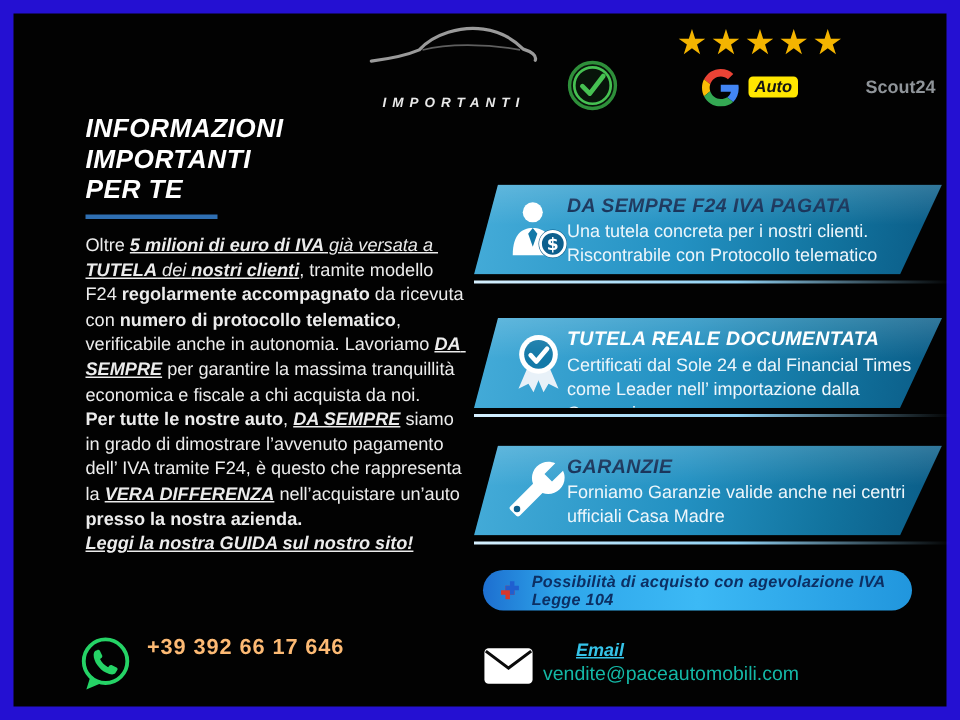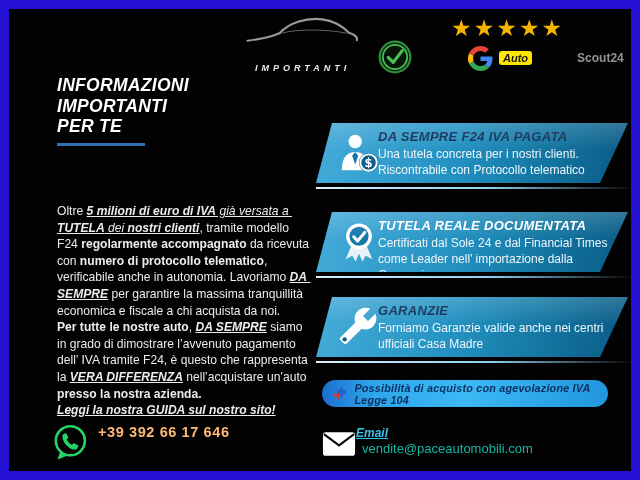--- a/index.html
+++ b/index.html
@@ -20,21 +20,21 @@
   .stars{left:451px;top:14px;font-size:23px;letter-spacing:2px;color:#f4b400;line-height:28px;}
   .google-g{left:468px;top:46px;}
   .autoscout{left:499px;top:51px;display:flex;align-items:flex-start;gap:17px;}
   .as-auto{background:#ffe600;color:#141414;font-weight:700;font-size:11px;font-style:italic;
            padding:1px 4px;border-radius:3px;}
   .as-scout{color:#8f9499;font-weight:600;font-size:12px;padding-left:28px;}
 
   
   .headline{left:57px;top:75px;color:#fff;font-size:17.5px;line-height:20.5px;font-weight:800;font-style:italic;letter-spacing:.3px;}
   .head-rule{left:57px;top:143px;width:88px;height:3px;background:#2f6fb2;}
-  .paragraph{left:57px;top:155px;width:254px;color:#ececec;font-size:12.1px;line-height:16.6px;margin-top:48px;}
+  .paragraph{left:57px;top:155px;width:254px;color:#ececec;font-size:12.1px;line-height:16.6px;}
   .paragraph span{white-space:pre-wrap;}
 
   
   .card{left:316px;width:312px;height:60px;
         clip-path:polygon(16px 0,100% 0,calc(100% - 28px) 100%,0 100%);
         background:linear-gradient(100deg,#45acd9 0%,#2391c2 45%,#12749f 75%,#0a5a85 100%);}
   .card::after{content:"";position:absolute;inset:0;
         background:linear-gradient(180deg,rgba(255,255,255,.16),rgba(255,255,255,0) 45%);}
   .card-1{top:123px;} .card-2{top:212px;} .card-3{top:297px;}
   .card-line{left:316px;width:318px;height:2px;
@@ -49,21 +49,21 @@
   
   .pill{left:322px;top:380px;width:286px;height:27px;border-radius:14px;box-sizing:border-box;
         background:linear-gradient(90deg,#1d6fd0 0%,#2ea6ea 18%,#3cb9f5 50%,#2196dd 100%);
         display:flex;align-items:center;gap:7px;padding-left:9px;justify-content:space-between;}
   .pill-text{font-size:10.8px;font-weight:700;font-style:italic;color:#0c2f63;letter-spacing:.2px;}
 
   
   .wa-svg{left:49px;top:422px;}
   .phone{left:98px;top:424px;color:#fdba74;font-size:14.5px;font-weight:700;letter-spacing:.6px;}
   .env-svg{left:322px;top:431px;}
-  .email-label{left:356px;top:426px;color:#35c3e8;font-size:12px;font-weight:700;font-style:italic;text-decoration:underline;}
+  .email-label{left:384px;top:426px;color:#35c3e8;font-size:12px;font-weight:700;font-style:italic;text-decoration:underline;}
   .email-addr{left:362px;top:441px;color:#14b8a6;font-size:13px;}
 </style>
 </head>
 <body>
 
 <div class="frame">
   <div class="inner-bg"></div>
 
   <svg class="abs car-svg" width="118" height="32" viewBox="0 0 220 60">
     <path d="M6 52 C38 48 52 44 66 38 C84 18 118 8 146 12 C170 15 186 27 196 37 C206 40 213 45 211 51" fill="none" stroke="#9a9a9a" stroke-width="4" stroke-linecap="round"></path>

